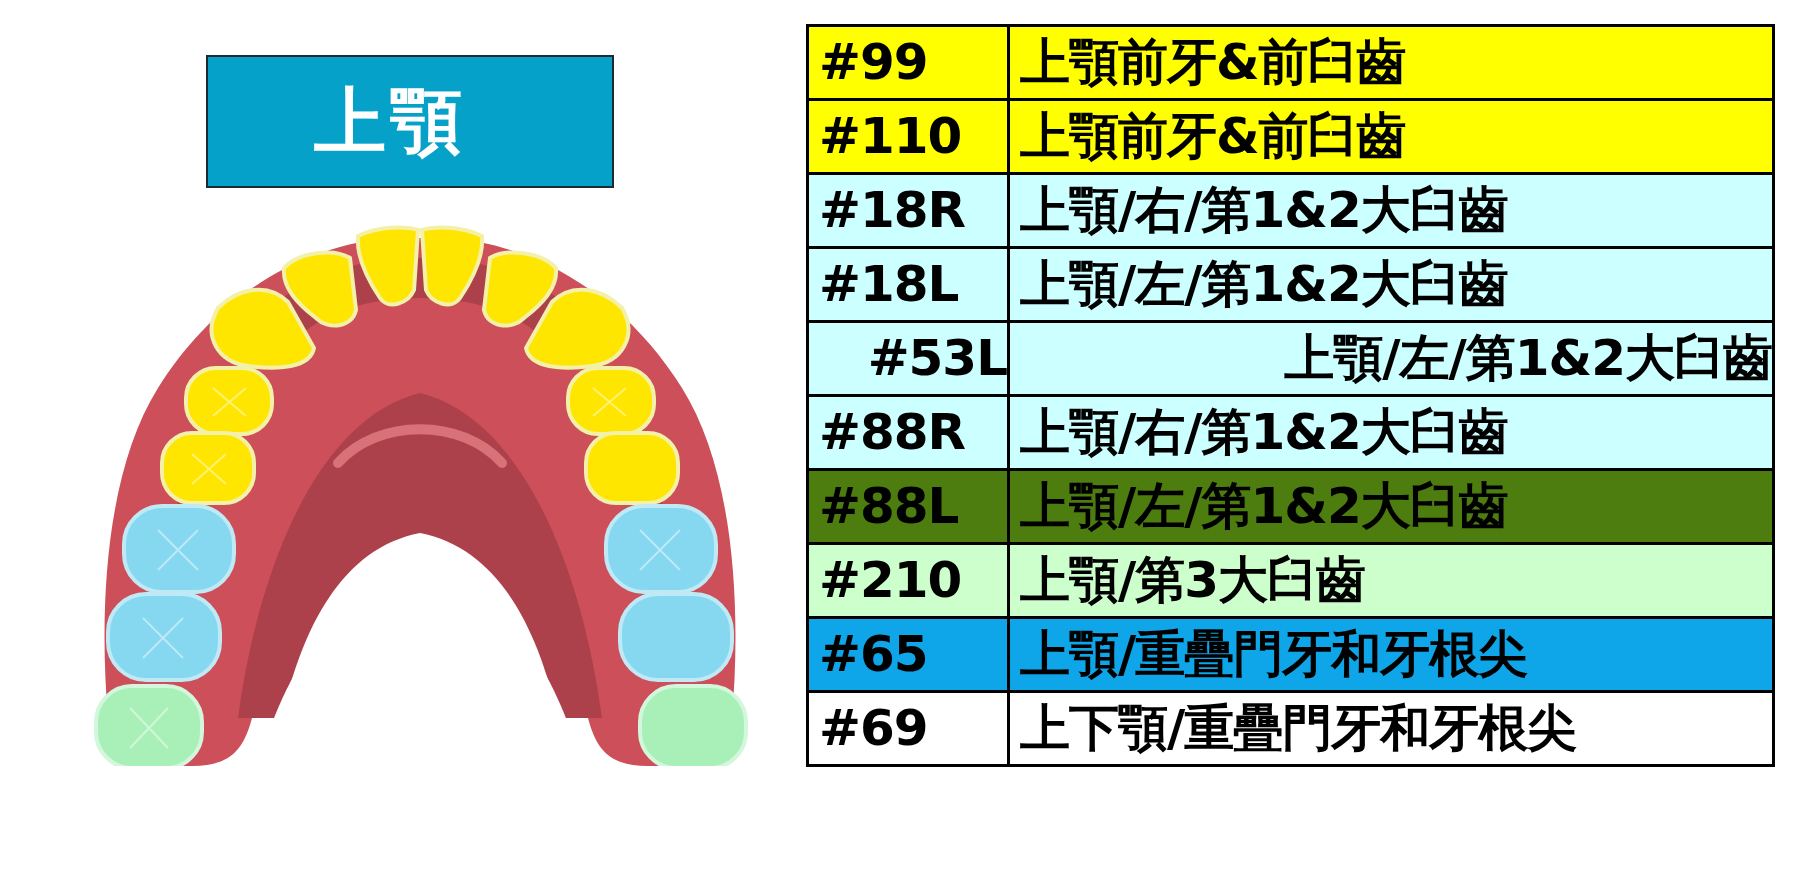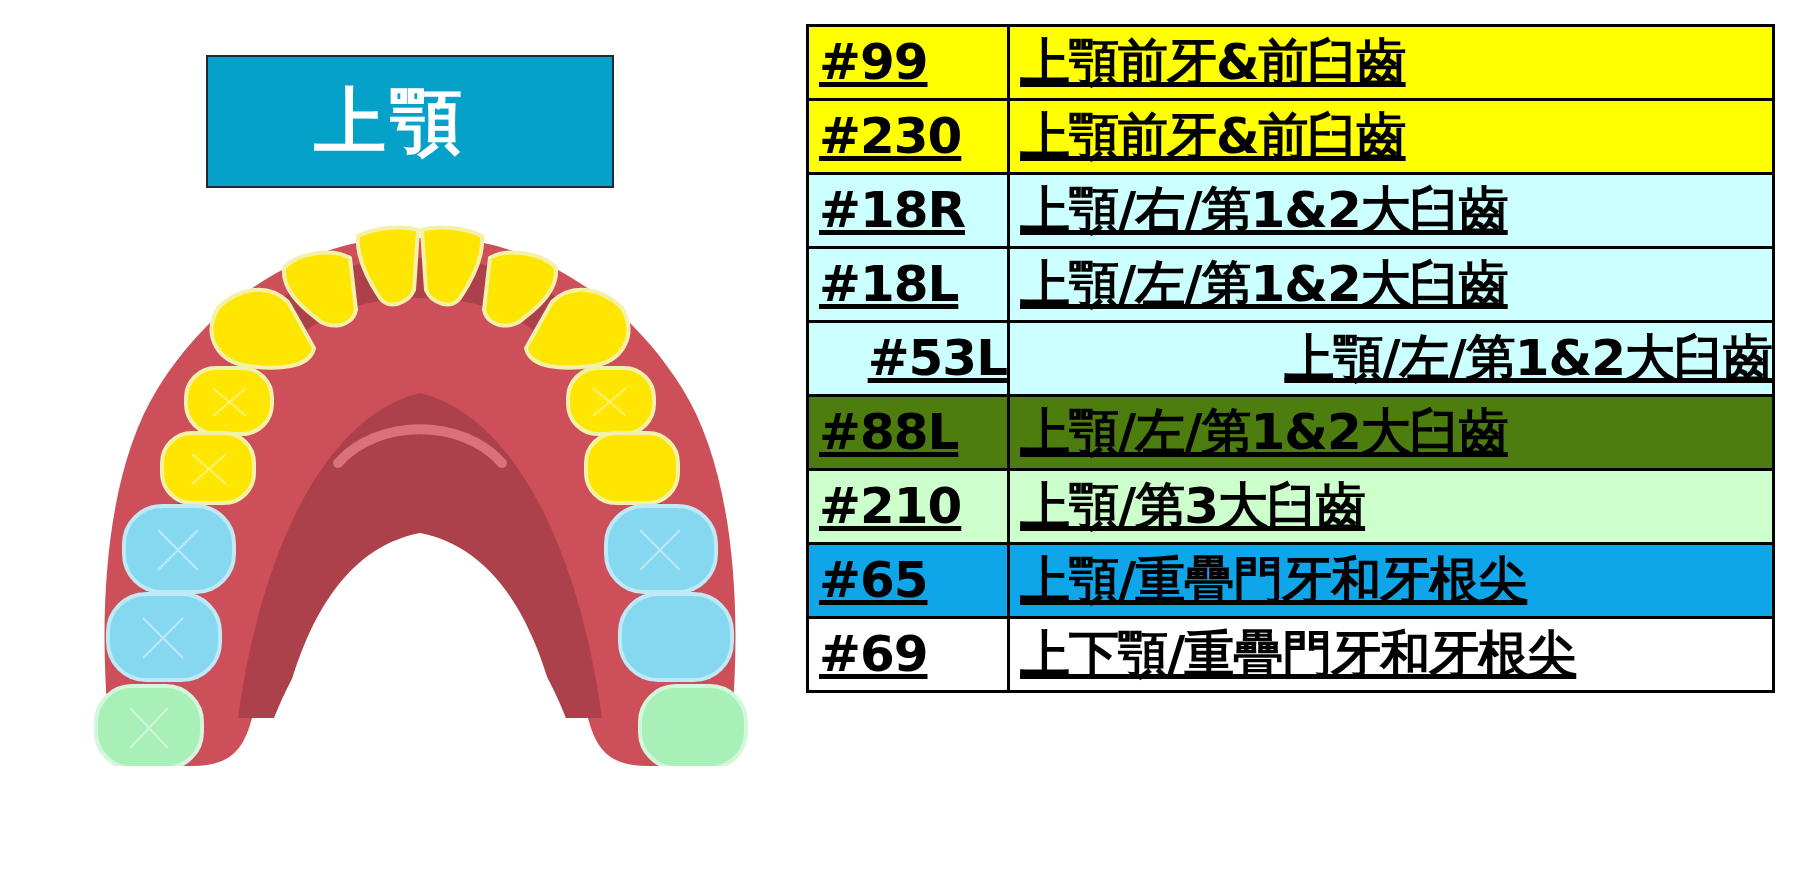--- a/index.html
+++ b/index.html
@@ -5,21 +5,21 @@
     html, body { margin:0; padding:0; background:#ffffff; }
     body { width:1800px; height:894px; position:relative; overflow:hidden;
            font-family:"DejaVu Sans","Liberation Sans",sans-serif; }
     .title-box { position:absolute; left:206px; top:55px; width:408px; height:133px;
       background:#05a1c9; border:2px solid #1b2a33; box-sizing:border-box;
       display:flex; align-items:center; justify-content:center; }
     .title-box span { color:#ffffff; font-weight:bold; font-size:72px; letter-spacing:4px;
       margin-right:40px; }
     .arch { position:absolute; left:88px; top:218px; width:664px; height:548px; }
     .legend { position:absolute; left:806px; top:24px; width:969px;
-      border-collapse:collapse; border:3px solid #000;text-decoration:underline; }
+      border-collapse:collapse; border:3px solid #000; }
     .legend td { border:3px solid #000; height:71px; padding:0 0 0 10px;
       font-weight:bold; color:#000; font-size:50px; line-height:71px; white-space:nowrap;
       font-family:"DejaVu Sans","Liberation Sans",sans-serif; letter-spacing:-1px; }
     .legend td.code { width:188px; }
   </style>
 </head>
 <body>
 
 <div class="title-box">
   <span>上顎</span>
@@ -76,34 +76,38 @@
   </g>
 </svg>
 
 <table class="legend">
   <tbody id="legend-body">
       <tr style="background: rgb(255, 255, 0);">
         <td class="code">#99</td>
         <td>上顎前牙&amp;前臼齒</td>
       </tr>
       <tr style="background: rgb(255, 255, 0);">
-        <td class="code">#230</td>
+        <td class="code">#110</td>
         <td>上顎前牙&amp;前臼齒</td>
       </tr>
       <tr style="background: rgb(204, 255, 255);">
         <td class="code">#18R</td>
         <td>上顎/右/第1&amp;2大臼齒</td>
       </tr>
       <tr style="background: rgb(204, 255, 255);">
         <td class="code">#18L</td>
         <td>上顎/左/第1&amp;2大臼齒</td>
       </tr>
       <tr style="background: rgb(204, 255, 255); text-align: right;">
         <td class="code">#53L</td>
         <td>上顎/左/第1&amp;2大臼齒</td>
+      </tr>
+      <tr style="background: rgb(204, 255, 255);">
+        <td class="code">#88R</td>
+        <td>上顎/右/第1&amp;2大臼齒</td>
       </tr>
       <tr style="background: #4d7c0f;">
         <td class="code">#88L</td>
         <td>上顎/左/第1&amp;2大臼齒</td>
       </tr>
       <tr style="background: rgb(204, 255, 204);">
         <td class="code">#210</td>
         <td>上顎/第3大臼齒</td>
       </tr>
       <tr style="background: #0ea5e9;">

